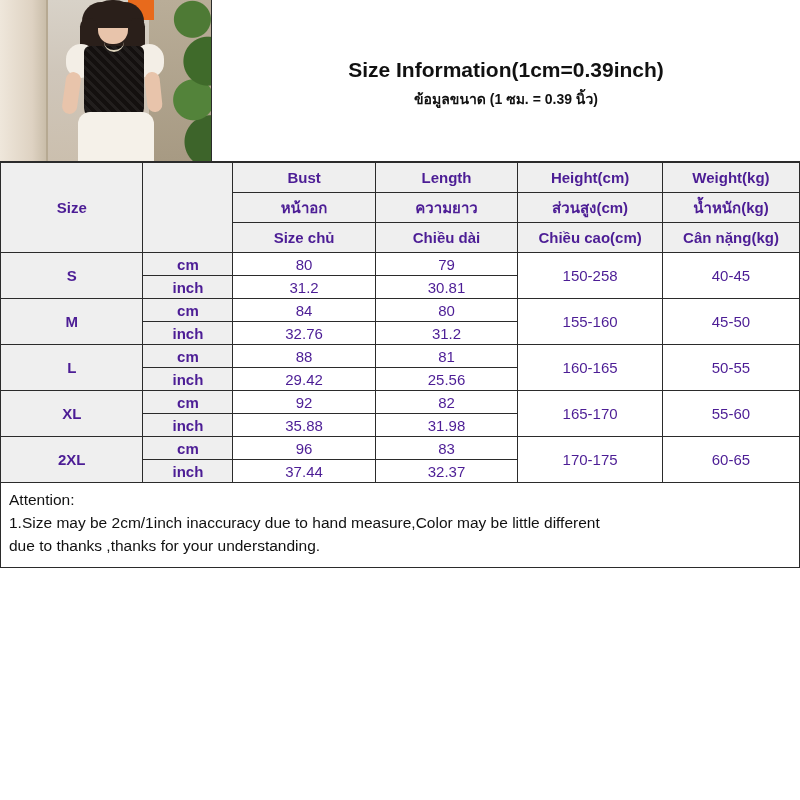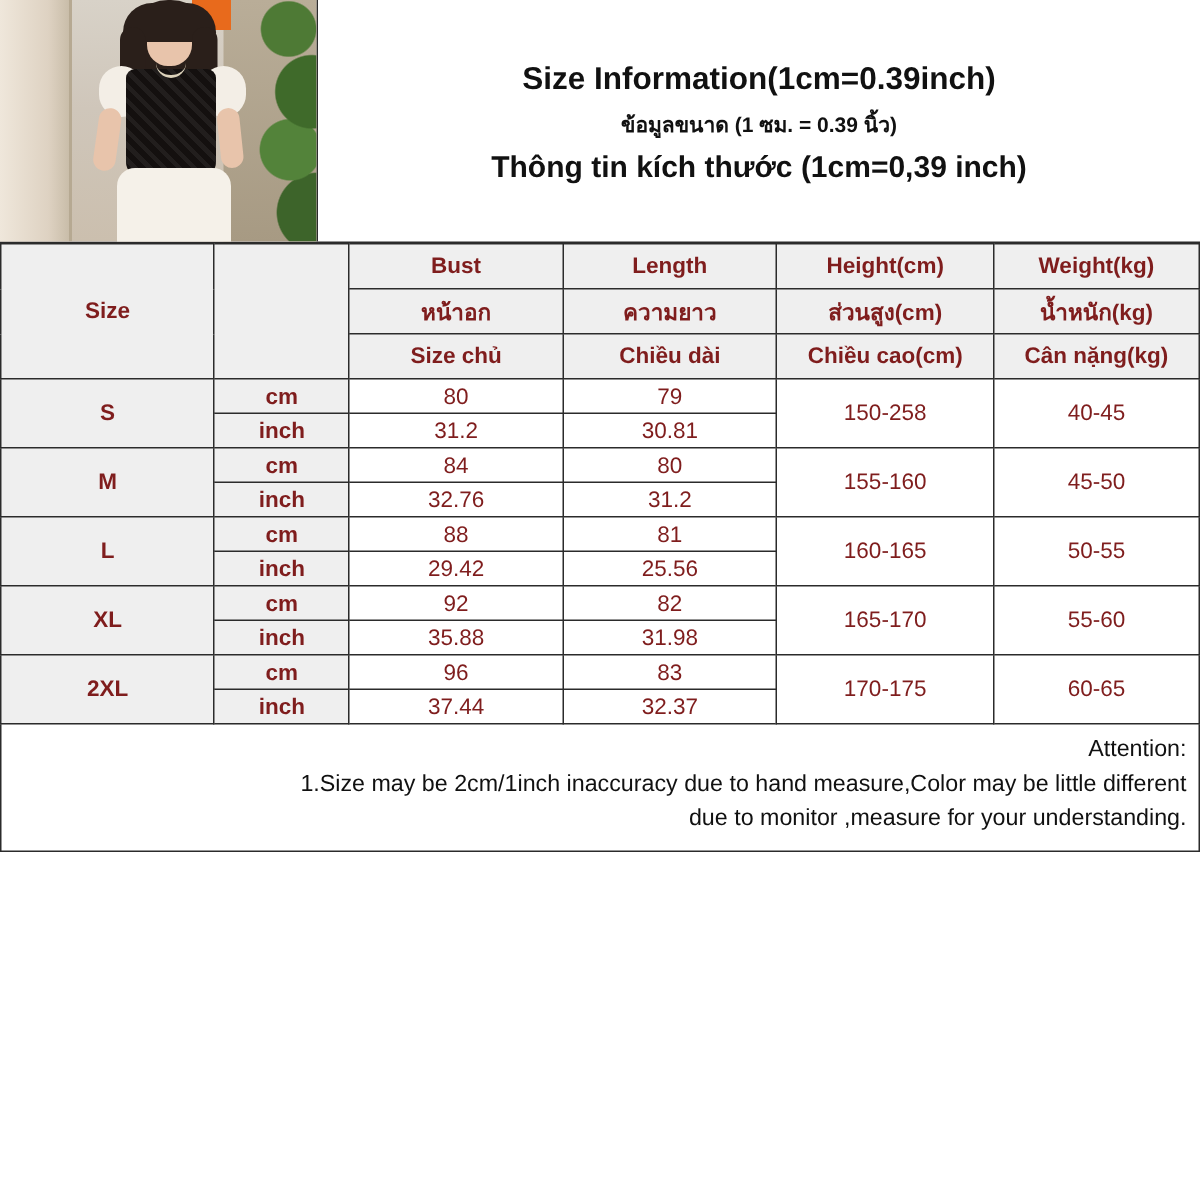--- a/index.html
+++ b/index.html
@@ -148,21 +148,21 @@
   table.size-table {
     border-collapse: collapse;
     width: 100%;
     table-layout: fixed;
   }
   table.size-table td, table.size-table th {
     border: 1px solid #2b2b2b;
     text-align: center;
     vertical-align: middle;
     font-size: 15px;
-    color: #7f1d1d;
+    color: #4c1d95;
     padding: 2px 3px;
     box-sizing: border-box;
   }
   .hdr td {
     background: #efefef;
     font-weight: bold;
     height: 30px;
   }
   .size-cell {
     background: #efefef;
@@ -191,21 +191,21 @@
 
   
   .attention {
     border: 1px solid #2b2b2b;
     border-top: none;
     padding: 6px 8px 10px 8px;
     font-size: 15.5px;
     line-height: 1.45;
     box-sizing: border-box;
   }
-  .attention div { white-space: nowrap; text-align: right; }
+  .attention div { white-space: nowrap; }
   .att-title { margin-bottom: 1px; }
   .footer-space { height: 46px; }
 </style>
 </head>
 <body>
 
 <div class="page">
 
   <div class="header">
     <div class="photo">
@@ -225,21 +225,20 @@
         <div class="arm-r"></div>
         <div class="bodice"></div>
         <div class="necklace"></div>
         <div class="skirt"></div>
       </div>
     </div>
 
     <div class="title-block">
       <div class="title-line en">Size Information(1cm=0.39inch)</div>
       <div class="title-line thai">ข้อมูลขนาด (1 ซม. = 0.39 นิ้ว)</div>
-      <div class="title-line vi">Thông tin kích thước (1cm=0,39 inch)</div>
     </div>
   </div>
 
   <table class="size-table">
     <colgroup>
       <col class="col-size">
       <col class="col-label">
       <col class="col-bust">
       <col class="col-length">
       <col class="col-height">
@@ -336,17 +335,17 @@
         <td class="unit">inch</td>
         <td class="datacell">37.44</td>
         <td class="datacell">32.37</td>
       </tr>
     </tbody>
   </table>
 
   <div class="attention">
     <div class="att-title">Attention:</div>
     <div>1.Size may be 2cm/1inch inaccuracy due to hand measure,Color may be little different</div>
-    <div>due to monitor ,measure for your understanding.</div>
+    <div>due to thanks ,thanks for your understanding.</div>
   </div>
 
   <div class="footer-space"></div>
 </div>
 
 </body></html>

